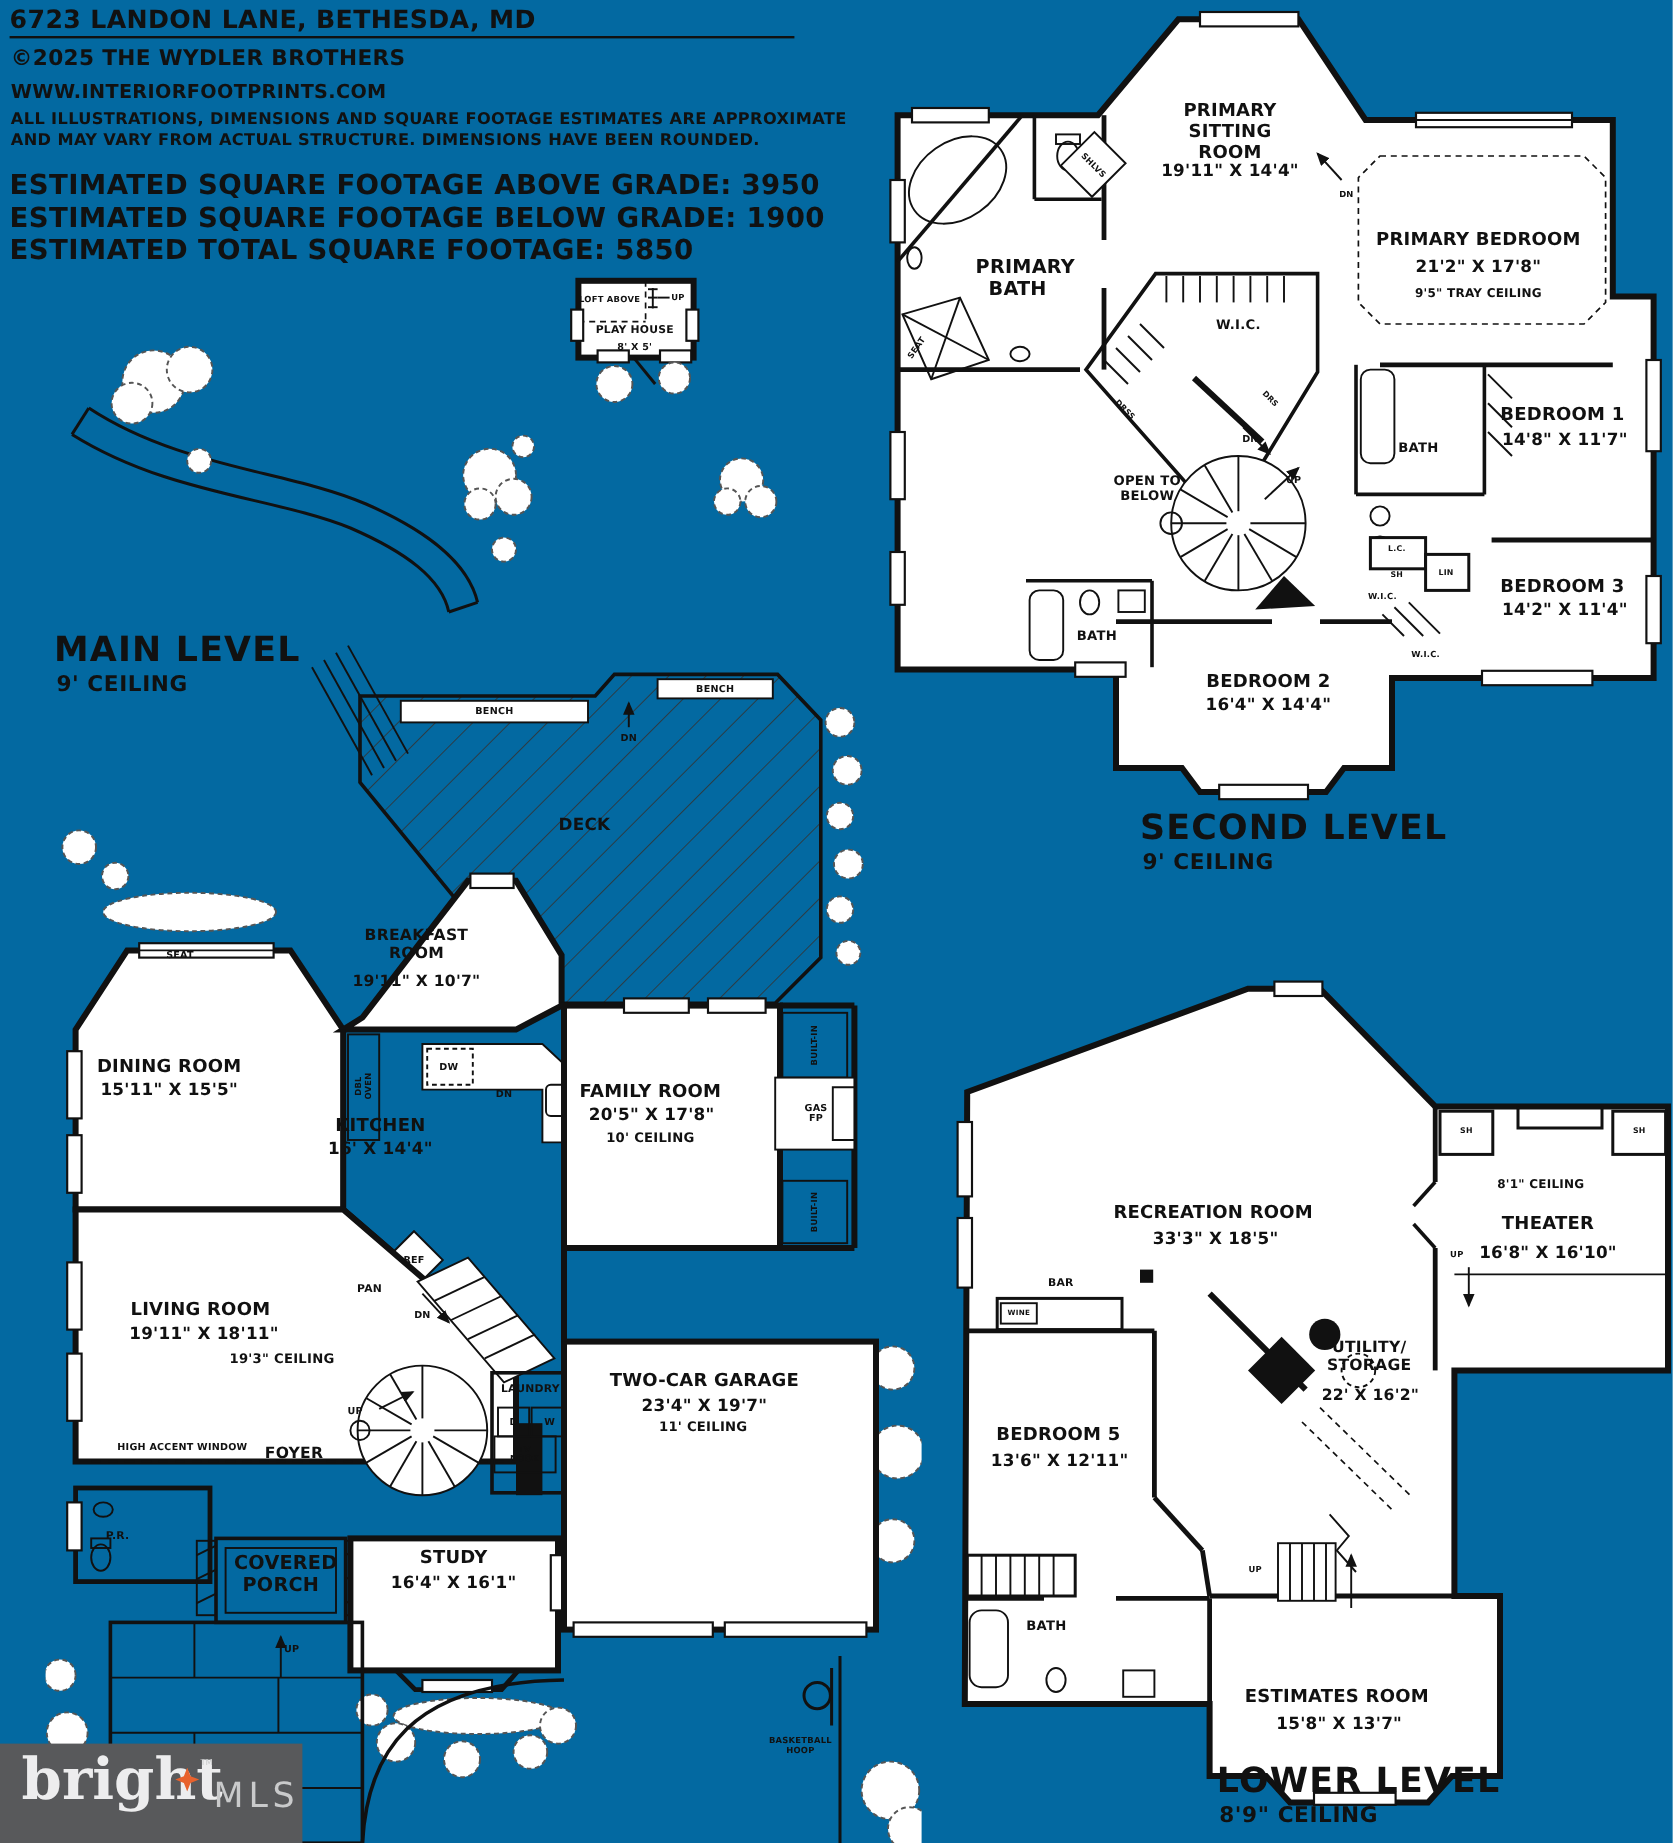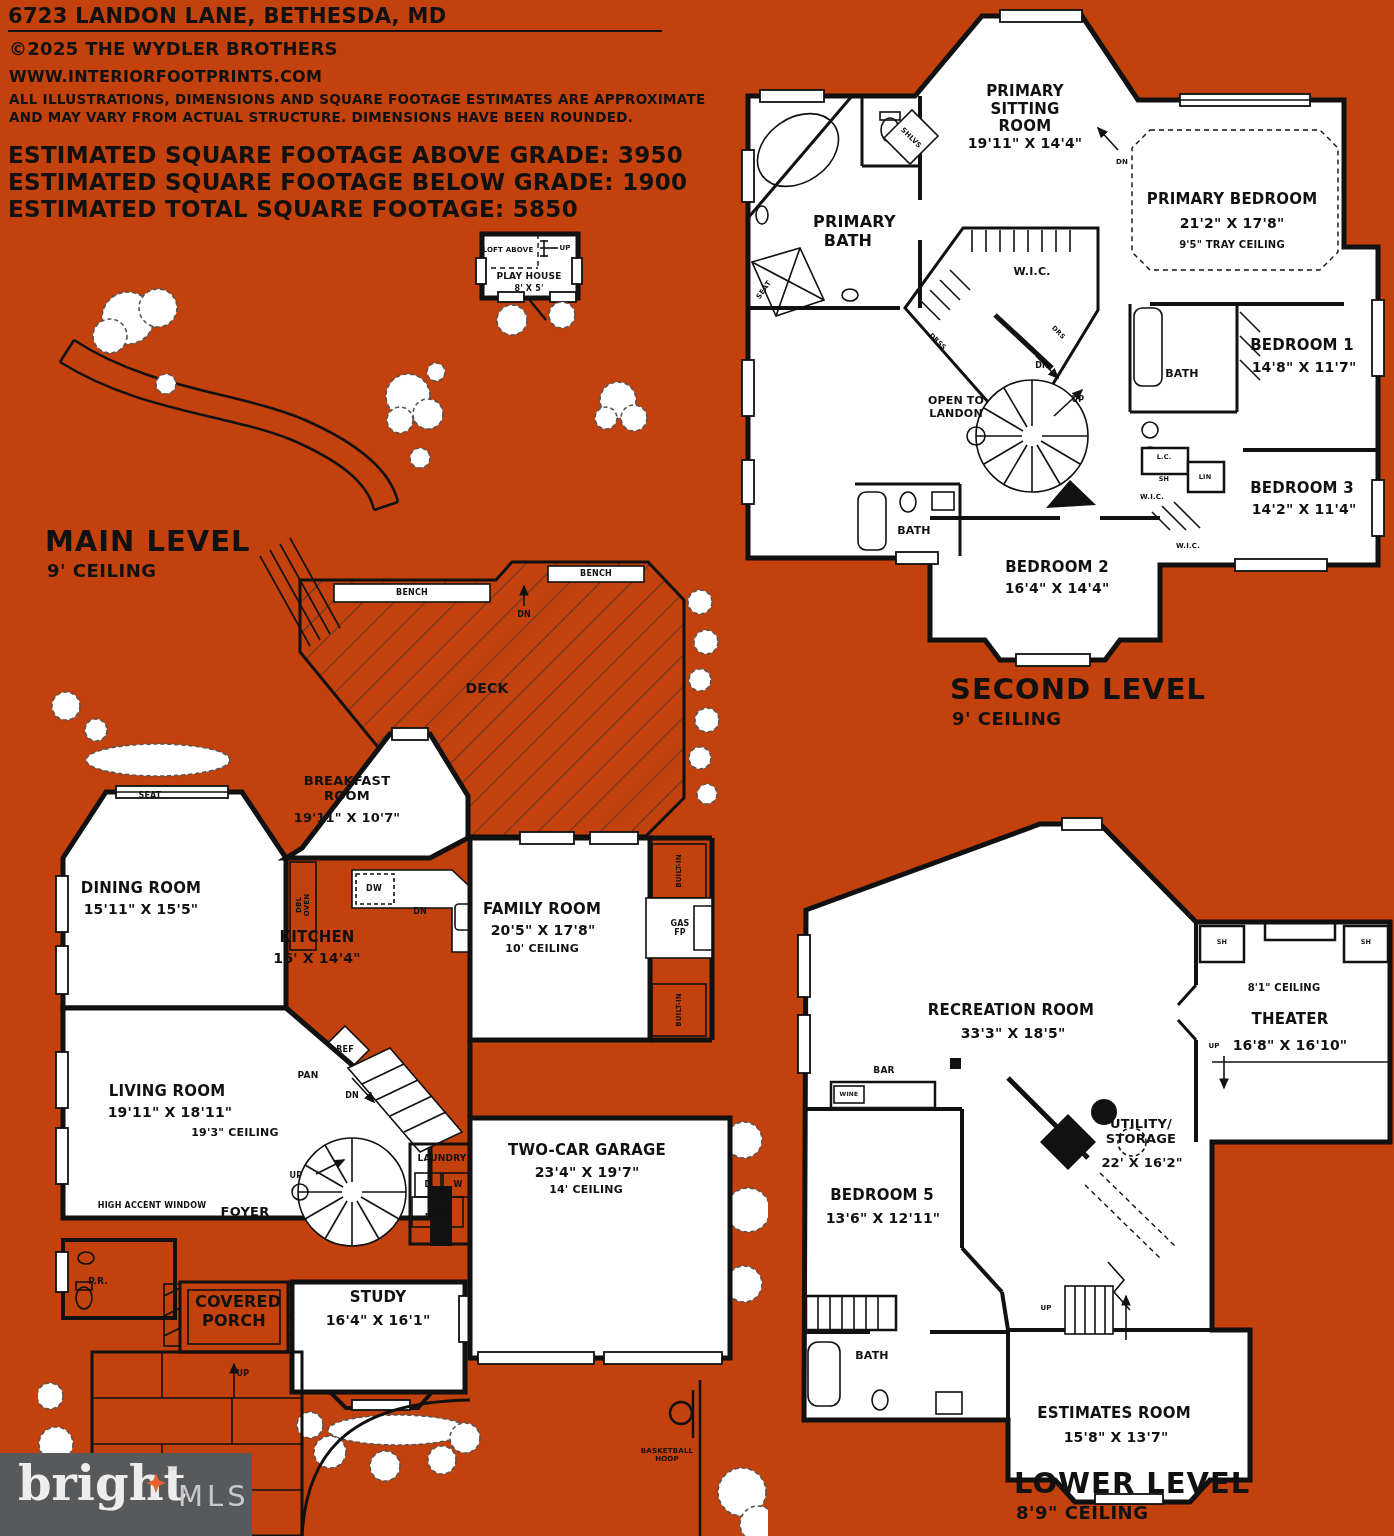--- a/index.html
+++ b/index.html
@@ -1,16 +1,16 @@
 <!DOCTYPE html>
 <html><head>
 <meta charset="utf-8">
 <style>
   html,body{margin:0;padding:0;background:#fff;}
-  #canvas{position:relative;width:1394px;height:1536px;background:#c2410c;overflow:hidden;
+  #canvas{position:relative;width:1394px;height:1536px;background:#0369a1;overflow:hidden;
           font-family:"DejaVu Sans",sans-serif;color:#111;}
   .hdr{position:absolute;font-weight:bold;letter-spacing:.3px;white-space:nowrap;}
   svg{position:absolute;}
   .lbl{position:absolute;transform:translate(-50%,-50%);font-weight:bold;text-align:center;
        white-space:nowrap;line-height:1.18;color:#111;letter-spacing:.2px;}
   .wrap{white-space:normal;}
   .r45{transform:translate(-50%,-50%) rotate(45deg);}
   .rm45{transform:translate(-50%,-50%) rotate(-55deg);}
   .r90{transform:translate(-50%,-50%) rotate(-90deg);}
   .f15{font-size:15px;} .f14{font-size:14px;} .f13{font-size:13px;} .f12{font-size:16px;}
@@ -296,21 +296,21 @@
   <div class="lbl f9" style="left:442px;top:1158px;">LAUNDRY</div>
   <div class="lbl f8" style="left:428px;top:1185px;">D</div>
   <div class="lbl f8" style="left:458px;top:1185px;">W</div>
   <div class="lbl f7 wrap" style="left:437px;top:1212px;width:30px;">TV NOOK</div>
   <div class="lbl f9" style="left:98px;top:1281px;">P.R.</div>
   <div class="lbl f12 wrap" style="left:234px;top:1312px;width:78px;">COVERED PORCH</div>
   <div class="lbl f15" style="left:378px;top:1298px;">STUDY</div>
   <div class="lbl f14" style="left:378px;top:1320px;">16'4" X 16'1"</div>
   <div class="lbl f15" style="left:587px;top:1151px;">TWO-CAR GARAGE</div>
   <div class="lbl f14" style="left:587px;top:1172px;">23'4" X 19'7"</div>
-  <div class="lbl f11" style="left:586px;top:1190px;">14' CEILING</div>
+  <div class="lbl f11" style="left:586px;top:1190px;">11' CEILING</div>
   <div class="lbl f8" style="left:243px;top:1374px;">UP</div>
   <div class="lbl f7 wrap" style="left:667px;top:1455px;width:62px;">BASKETBALL HOOP</div>
 
   <svg style="left:740px;top:0px;" width="654" height="745" viewBox="740 0 654 745">
     <defs>
       <marker id="ahS" markerWidth="8" markerHeight="8" refX="6" refY="3" orient="auto">
           <path d="M0,0L7,3L0,6Z" fill="#111"></path>
         </marker>
     </defs>
     <path class="w" d="M748,96 L915,96 L982,16 L1082,16 L1138,100 L1344,100 L1344,247 L1378,247 L1378,565 L1160,565 L1160,640 L1120,640 L1105,660 L1000,660 L985,640 L930,640 L930,558 L748,558 Z"></path>
@@ -435,21 +435,21 @@
   <div class="lbl f10" style="left:1232px;top:245px;">9'5" TRAY CEILING</div>
   <div class="lbl f7" style="left:1122px;top:162px;">DN</div>
   <div class="lbl f12 wrap" style="left:848px;top:232px;width:70px;">PRIMARY BATH</div>
   <div class="lbl f7 r45" style="left:911px;top:138px;">SHLVS</div>
   <div class="lbl f7 rm45" style="left:764px;top:290px;">SEAT</div>
   <div class="lbl f11" style="left:1032px;top:272px;">W.I.C.</div>
   <div class="lbl f65 r45" style="left:937px;top:342px;">DRSS</div>
   <div class="lbl f65 r45" style="left:1058px;top:333px;">DRS</div>
   <div class="lbl f8" style="left:1078px;top:400px;">UP</div>
   <div class="lbl f8" style="left:1042px;top:366px;">DN</div>
-  <div class="lbl f11 wrap" style="left:956px;top:408px;width:92px;">OPEN TO LANDON</div>
+  <div class="lbl f11 wrap" style="left:956px;top:408px;width:92px;">OPEN TO BELOW</div>
   <div class="lbl f11" style="left:1182px;top:374px;">BATH</div>
   <div class="lbl f15" style="left:1302px;top:346px;">BEDROOM 1</div>
   <div class="lbl f14" style="left:1304px;top:367px;">14'8" X 11'7"</div>
   <div class="lbl f15" style="left:1302px;top:489px;">BEDROOM 3</div>
   <div class="lbl f14" style="left:1304px;top:509px;">14'2" X 11'4"</div>
   <div class="lbl f15" style="left:1057px;top:568px;">BEDROOM 2</div>
   <div class="lbl f14" style="left:1057px;top:588px;">16'4" X 14'4"</div>
   <div class="lbl f11" style="left:914px;top:531px;">BATH</div>
   <div class="lbl f65" style="left:1164px;top:458px;">L.C.</div>
   <div class="lbl f65" style="left:1164px;top:480px;">SH</div>

